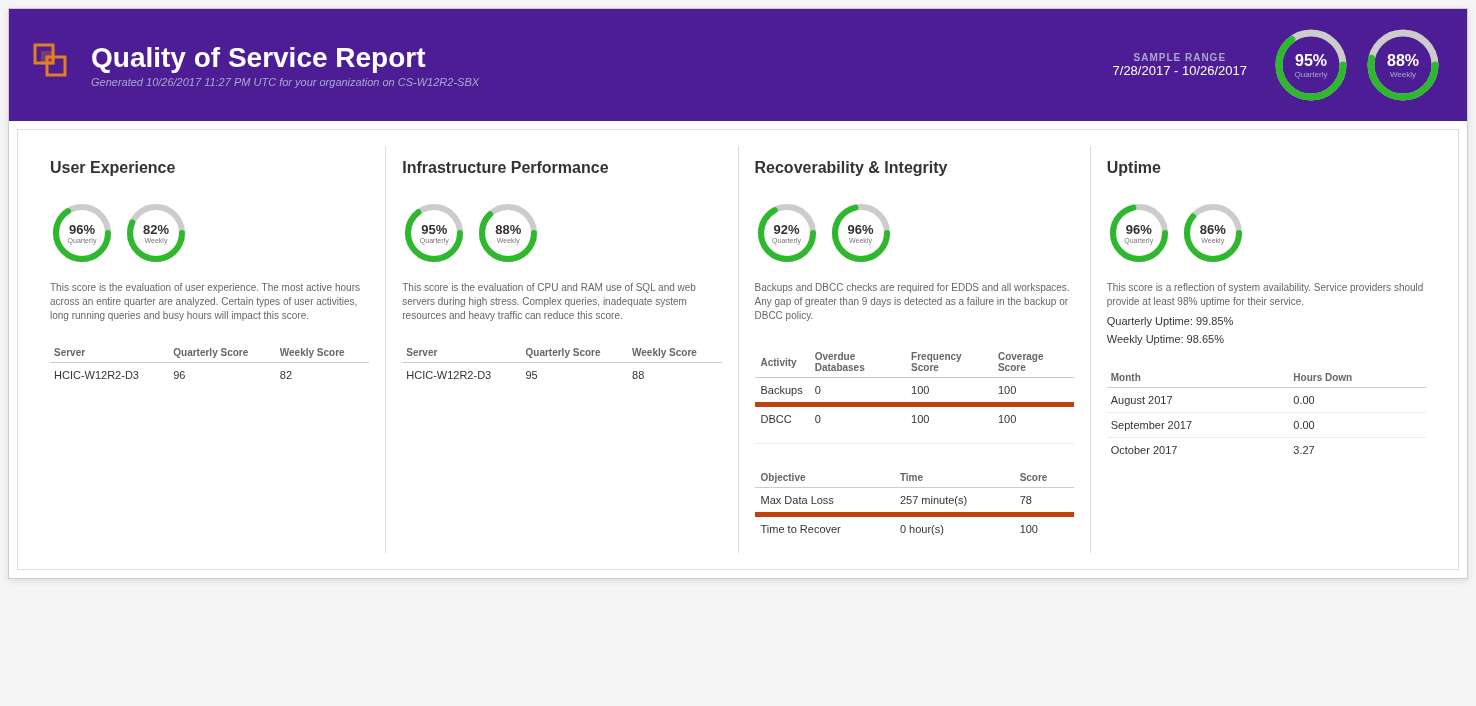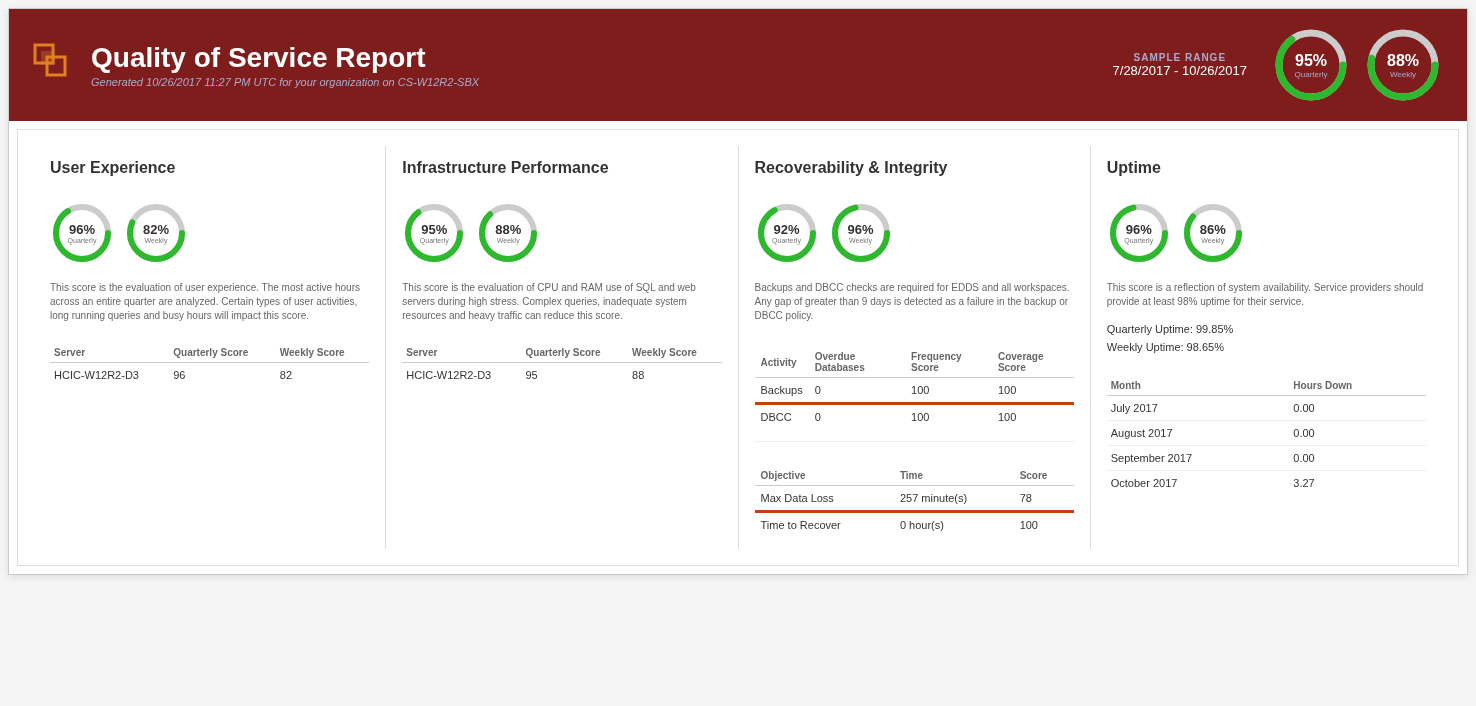--- a/index.html
+++ b/index.html
@@ -1,19 +1,19 @@
 <!DOCTYPE html>
 <html><head>
   <meta charset="utf-8">
   <style>
     * { box-sizing: border-box; margin: 0; padding: 0; }
     body { font-family: Arial, sans-serif; background: #f0f0f0; font-size: 12px; color: #333; }
 
     .header {
-      background: #7f1d1d;
+      background: #4c1d95;
       color: white;
       padding: 16px 24px;
       display: flex;
       align-items: center;
       justify-content: space-between;
     }
     .header-left { display: flex; align-items: center; gap: 14px; }
     .logo-icon { width: 44px; height: 44px; }
     .header-title h1 { font-size: 28px; font-weight: bold; color: white; }
     .header-title p { font-size: 11px; color: #aac; font-style: italic; margin-top: 2px; }
@@ -28,40 +28,40 @@
     .gauge-label { position: absolute; top: 50%; left: 50%; transform: translate(-50%, -50%); text-align: center; }
     .gauge-percent { font-size: 16px; font-weight: bold; color: white; display: block; }
     .gauge-sub { font-size: 8px; color: #aac; display: block; }
 
     .main { display: flex; gap: 0; padding: 16px; background: white; margin: 8px; border: 1px solid #ddd; }
 
     .section { flex: 1; padding: 12px 16px; border-right: 1px solid #ddd; }
     .section:last-child { border-right: none; }
 
     .section-title { font-size: 16px; font-weight: bold; color: #333; margin-bottom: 24px; line-height: 1.2; }
-    .section-desc { font-size: 10px; color: #666; line-height: 1.4; margin-bottom: 12px; }
+    .section-desc { font-size: 10px; color: #666; line-height: 1.4; margin-bottom: 4px; }
 
     .score-gauges { display: flex; gap: 10px; margin-bottom: 16px; }
 
     .small-gauge { position: relative; width: 64px; height: 64px; }
     .small-gauge svg { width: 64px; height: 64px; }
     .small-gauge-label { position: absolute; top: 50%; left: 50%; transform: translate(-50%, -50%); text-align: center; }
     .small-gauge-percent { font-size: 13px; font-weight: bold; color: #333; display: block; }
     .small-gauge-sub { font-size: 7px; color: #777; display: block; }
 
     .data-table { width: 100%; border-collapse: collapse; margin-top: 20px; }
     .data-table th { font-size: 10px; font-weight: bold; color: #666; text-align: left; padding: 4px 4px; border-bottom: 1px solid #ccc; }
     .data-table td { font-size: 11px; color: #333; padding: 6px 4px; border-bottom: 1px solid #eee; }
     .data-table tr:last-child td { border-bottom: none; }
 
     .uptime-text { font-size: 11px; color: #333; line-height: 1.6; }
 
     .recov-table { width: 100%; border-collapse: collapse; margin-top: 24px; }
     .recov-table th { font-size: 10px; font-weight: bold; color: #666; padding: 4px 6px; border-bottom: 1px solid #ccc; text-align: left; }
-    .recov-table td { font-size: 11px; color: #333; padding: 6px 6px; border-bottom: 3px solid #c2410c; }
+    .recov-table td { font-size: 11px; color: #333; padding: 6px 6px; border-bottom: 5px solid #c2410c; }
     .recov-table tr:last-child td { border-bottom: none; }
 
     .section-divider { border: none; border-top: 1px solid #eee; margin: 12px 0; }
 
     .outer-wrap { background: #f5f5f5; min-height: 706px; padding: 8px; }
     .report-card { background: white; border: 1px solid #ccc; box-shadow: 0 2px 8px rgba(0,0,0,0.1); }
   </style>
 </head>
 <body>
 
@@ -305,24 +305,20 @@
       </div>
       <table class="data-table">
         <thead>
           <tr>
             <th>Month</th>
             <th>Hours Down</th>
           </tr>
         </thead>
         <tbody id="uptime-tbody">
               <tr>
-                <td>July 2017</td>
-                <td>0.00</td>
-              </tr>
-              <tr>
                 <td>August 2017</td>
                 <td>0.00</td>
               </tr>
               <tr>
                 <td>September 2017</td>
                 <td>0.00</td>
               </tr>
               <tr>
                 <td>October 2017</td>
                 <td>3.27</td>

